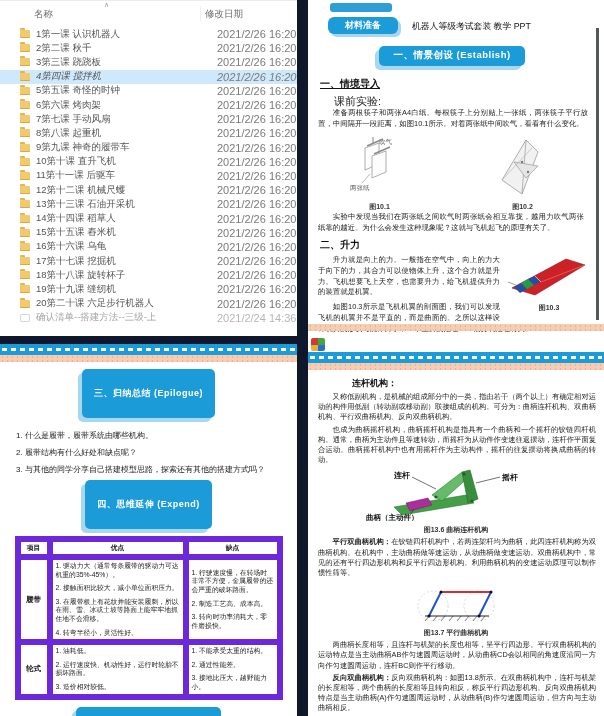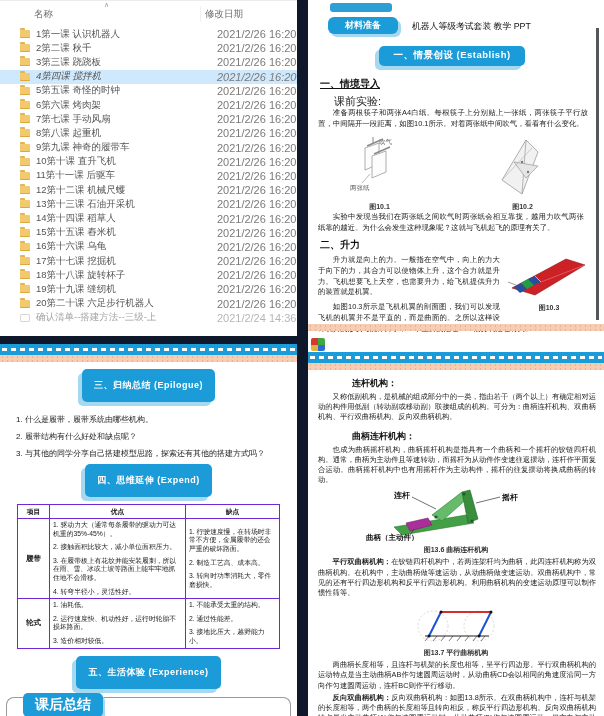--- a/index.html
+++ b/index.html
@@ -49,26 +49,26 @@
   #q-tr .p1 { position:absolute; left:10px; right:16px; top:108px; }
   #q-tr .figrow { position:absolute; left:0; right:10px; top:136px; display:flex; justify-content:space-around; }
   #q-tr .figbox { text-align:center; }
   #q-tr .p2 { position:absolute; left:10px; right:20px; top:212px; }
   #q-tr .lift { position:absolute; left:10px; right:12px; top:255px; }
   #q-tr .wingbox { float:right; width:86px; text-align:center; margin:0 0 2px 6px; }
   #q-tr .edge { position:absolute; right:5px; top:28px; height:292px; width:3px; background:#54575b; }
   #q-tr .peach { position:absolute; left:0; right:0; bottom:9px; }
 
   
-  #q-bl .banner { font-size:9px; padding:10px 12px; }
+  #q-bl .banner { font-size:9px; padding:18px 12px; }
   #q-bl .b1 { margin-top:7px; }
   #q-bl .qlist { margin:9px 0 0 16px; font-size:8px; color:#222; }
   #q-bl .qlist div { height:17px; line-height:17px; white-space:nowrap; }
   #q-bl table { border-collapse:collapse; margin:7px auto 0; width:262px; table-layout:fixed; }
-  #q-bl th, #q-bl td { border:1px solid #6d28d9; font-size:6.8px; vertical-align:middle; padding:2px 3px; }
+  #q-bl th, #q-bl td { border:6px solid #6d28d9; font-size:6.8px; vertical-align:middle; padding:2px 3px; }
   #q-bl th { font-weight:bold; text-align:center; height:14px; padding:1px; }
   #q-bl td.lbl { text-align:center; font-weight:bold; font-size:7.5px; }
   #q-bl .ci { margin-bottom:5px; line-height:8.6px; text-align:left; }
   #q-bl .ci:last-child { margin-bottom:0; }
   #q-bl .life { margin:9px 0 0 16px; font-size:8px; }
   #q-bl .panel { position:relative; margin:8px 6px 0; height:30px; border:1px solid #9a9a9a; border-bottom:none; border-radius:8px 8px 0 0; }
   #q-bl .panel .badge2 { position:absolute; left:16px; top:-5px; background:#1b9bd8; color:#fff; font-size:14px; font-weight:bold;
       padding:3px 12px; border-radius:5px; box-shadow:2px 3px 0 #a6d8f0; }
 
   
@@ -326,21 +326,20 @@
         <i class="c2"></i>
         <i class="c3"></i>
         <i class="c4"></i>
       </div>
     <div class="divider"></div>
     <div class="peach"></div>
 
     <h4>连杆机构：</h4>
     <p>又称低副机构，是机械的组成部分中的一类，指由若干（两个以上）有确定相对运动的构件用低副（转动副或移动副）联接组成的机构。可分为：曲柄连杆机构、双曲柄机构、平行双曲柄机构、反向双曲柄机构。</p>
 
-    <h4>曲柄连杆机构：</h4>
     <p>也成为曲柄摇杆机构，曲柄摇杆机构是指具有一个曲柄和一个摇杆的铰链四杆机构。通常，曲柄为主动件且等速转动，而摇杆为从动件作变速往返摆动，连杆作平面复合运动。曲柄摇杆机构中也有用摇杆作为主动构件，摇杆的往复摆动将换成曲柄的转动。</p>
 
     <div class="figc">
       <svg width="180" height="54" viewBox="0 0 180 54">
         <polygon points="28,40 100,28 108,36 36,48" fill="#43a047" stroke="#2e7d32" stroke-width="0.6"></polygon>
         <polygon points="66,28 96,5 104,9 76,34" fill="#66bb6a" stroke="#2e7d32" stroke-width="0.6"></polygon>
         <polygon points="96,5 104,3 112,32 102,36" fill="#388e3c" stroke="#256628" stroke-width="0.6"></polygon>
         <polygon points="40,36 62,31 66,38 44,44" fill="#ab2f9b" stroke="#7c1f70" stroke-width="0.6"></polygon>
         <circle cx="98" cy="7" r="1.6" fill="#1b5e20"></circle>
         <circle cx="70" cy="30" r="1.6" fill="#1b5e20"></circle>

